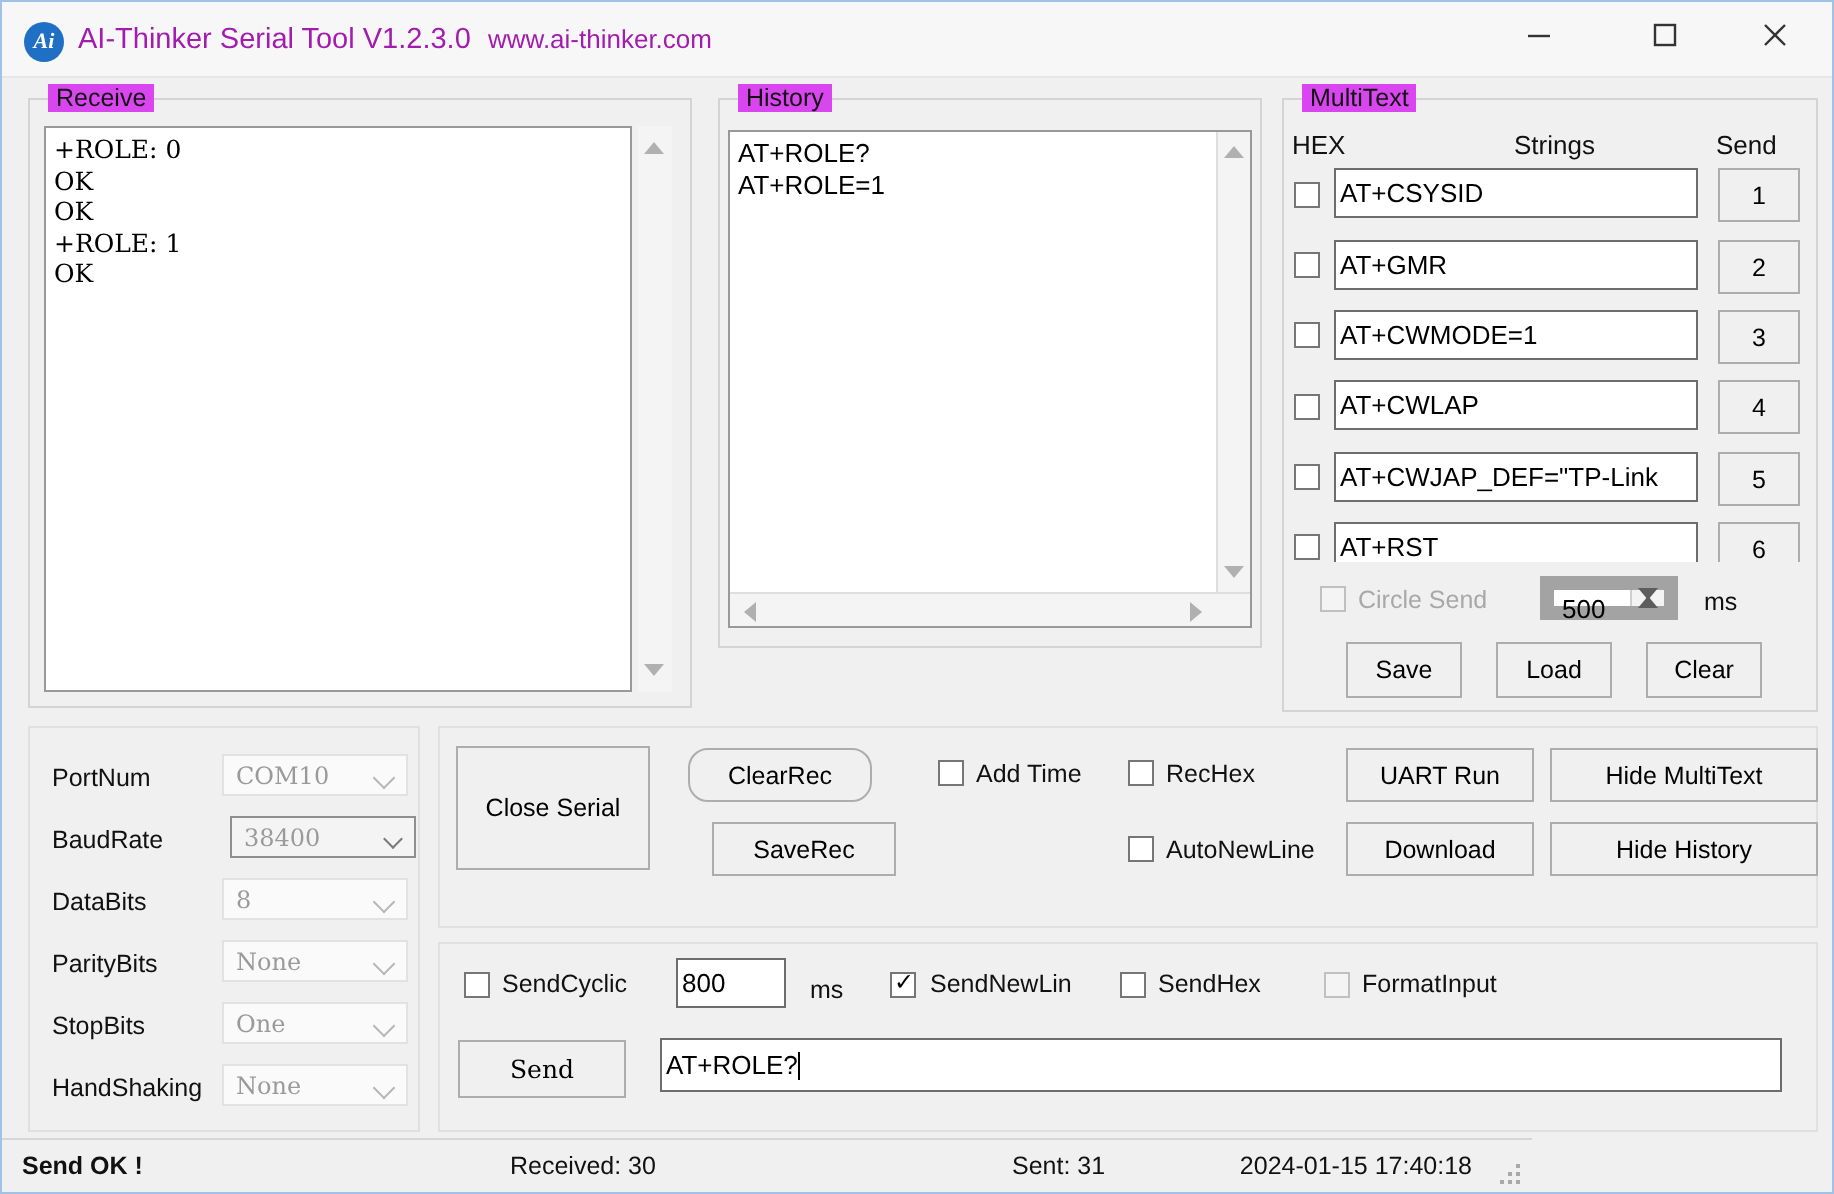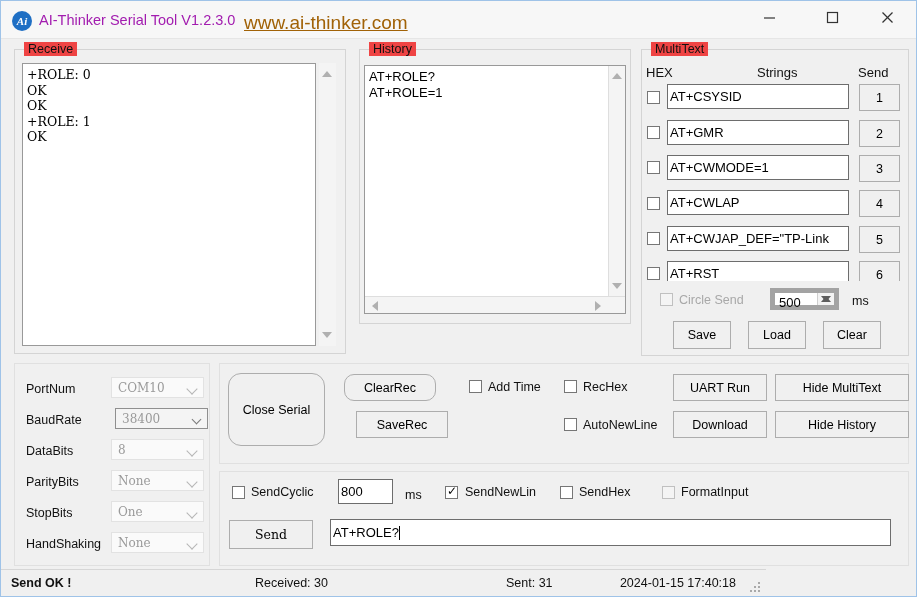--- a/index.html
+++ b/index.html
@@ -51,24 +51,23 @@
   .title-text {
     position: absolute;
     left: 38px; top: 11px;
     font-size: 14.5px;
     color: #a21caf;
     white-space: nowrap;
   }
   .title-url {
     position: absolute;
     left: 243px; top: 11px;
-    font-size: 19px;
-    color: #a16207;
-    white-space: nowrap;
-    text-decoration: underline;
+    font-size: 13px;
+    color: #a21caf;
+    white-space: nowrap;
   }
   .winbtn {
     position: absolute;
     top: 0;
     width: 46px; height: 30px;
     line-height: 30px;
     text-align: center;
     font-size: 13px;
     color: #333;
     cursor: default;
@@ -79,21 +78,21 @@
   .group {
     position: absolute;
     border: 1px solid #d4d4d4;
     background: transparent;
     box-sizing: border-box;
   }
   .group > .legend {
     position: absolute;
     top: -8px; left: 9px;
     padding: 0 4px;
-    background: #ef4444;
+    background: #d946ef;
     font-size: 12.5px;
     color: #111;
     white-space: nowrap;
   }
 
   
   .textbox {
     position: absolute;
     background: #fff;
     border: 1px solid #999;
@@ -260,21 +259,21 @@
   .combo.focused .chev {
     border-left-color: #7a7a7a;
     border-bottom-color: #7a7a7a;
     width: 6px; height: 6px;
   }
 
   
   .spin {
     position: absolute;
     background: #fff;
-    border: 5px solid #a3a3a3;
+    border: 7px solid #a3a3a3;
     box-sizing: border-box;
   }
   .spin .sval {
     position: absolute;
     left: 4px; top: 2px;
     font-size: 13px;
     color: #000;
     font-family: "Liberation Sans", sans-serif;
   }
   .spin .sbtns {
@@ -480,21 +479,21 @@
   </div>
 
   <div class="lbl" style="left:25px; top:536px;">HandShaking</div>
   <div class="combo" style="left:110px; top:531px; width:93px;">
     <span class="val">None</span>
     <span class="chev"></span>
   </div>
 
   <div class="panel" style="left:218px; top:362px; width:690px; height:101px;"></div>
 
-  <div class="btn" style="left:227px; top:372px; width:97px; height:73px;border-radius:13px;">Close Serial</div>
+  <div class="btn" style="left:227px; top:372px; width:97px; height:62px;">Close Serial</div>
 
   <div class="btn" style="left:343px; top:373px; width:92px; height:27px;border-radius:10px;">ClearRec</div>
   <div class="btn" style="left:355px; top:410px; width:92px; height:27px;">SaveRec</div>
 
   <div class="cbox" style="left:468px; top:379px;"></div>
   <div class="cblabel" style="left:487px; top:379px;">Add Time</div>
 
   <div class="cbox" style="left:563px; top:379px;"></div>
   <div class="cblabel" style="left:582px; top:379px;">RecHex</div>
 

